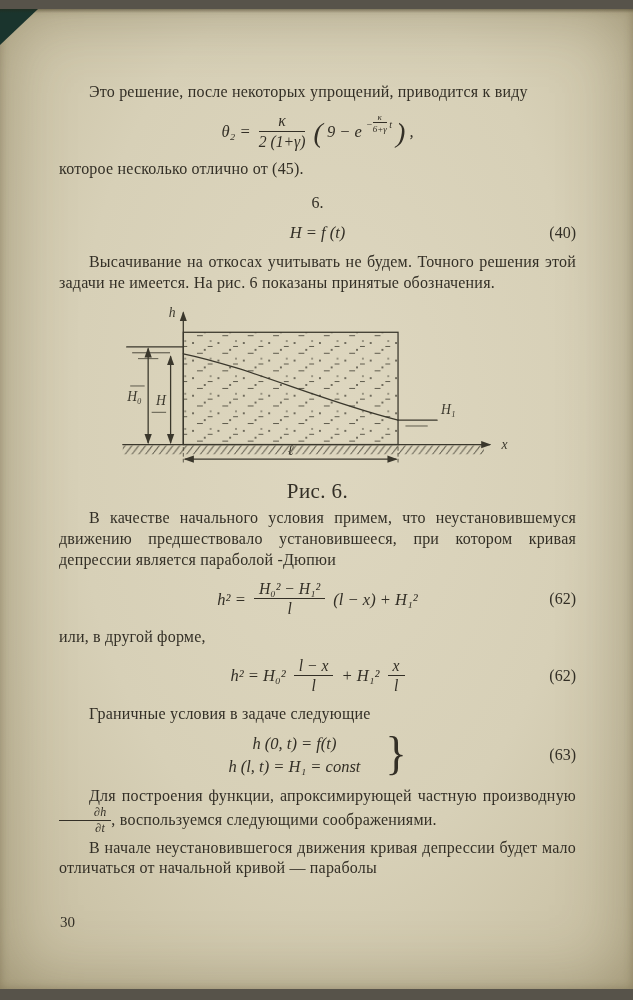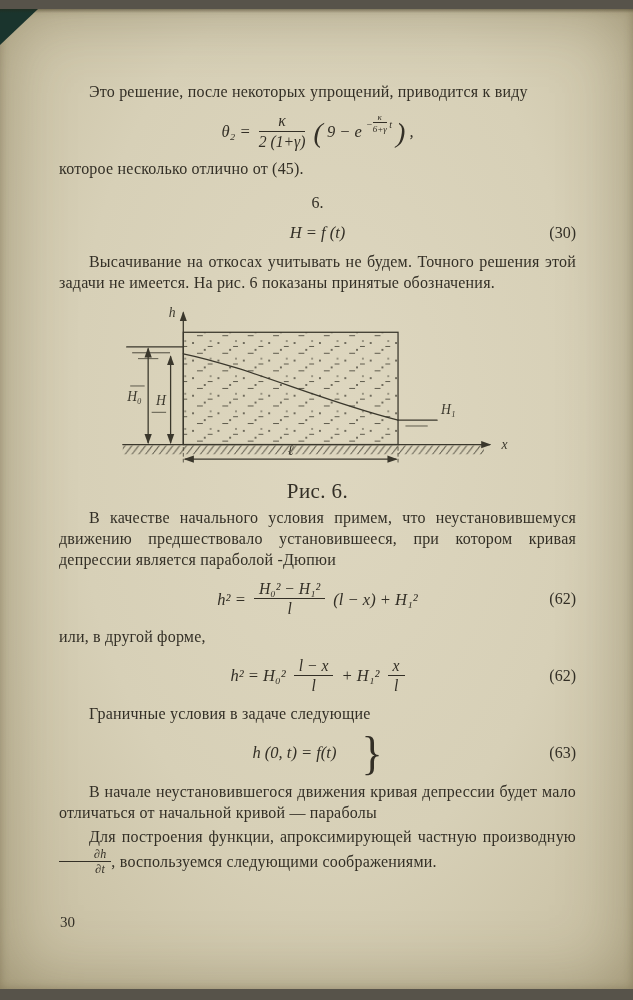--- a/index.html
+++ b/index.html
@@ -24,21 +24,21 @@
   .eq .eq-body > *{margin:0 2px;}
   .eq-num{position:absolute;right:0;top:50%;transform:translateY(-50%);font-style:normal;font-size:16px;}
   .frac{display:inline-block;vertical-align:-0.62em;text-align:center;line-height:1.12;font-size:.95em;}
   .frac .num{display:block;border-bottom:1.3px solid currentColor;padding:0 5px 1px;}
   .frac .den{display:block;padding-top:1px;}
   .frac.inline{font-size:12px;vertical-align:-7px;line-height:1.05;}
   sup.exp{font-size:10px;vertical-align:9px;}
   sup.exp .frac{font-size:9px;vertical-align:-0.45em;}
   sup.exp .frac .num{border-bottom-width:1px;padding:0 2px 0;}
   .bigp{font-size:28px;vertical-align:-5px;font-weight:400;}
-  .sys{display:inline-flex;align-items:center;gap:18px;}
+  .sys{display:inline-flex;align-items:flex-start;gap:18px;}
   .sys-lines{display:inline-flex;flex-direction:column;gap:3px;font-style:italic;}
   .brace{font-size:44px;line-height:.9;margin-left:7px;font-style:normal;transform:scaleY(1.05);display:inline-block;}
   .fig{margin:10px auto 4px;text-align:center;}
   .caption{font-size:21px;margin-top:4px;letter-spacing:.4px;}
   .figtext{font-family:"Liberation Serif","DejaVu Serif",serif;}
   .pagenum{position:absolute;left:60px;bottom:58px;font-size:15px;text-align:center;}
 </style>
 </head>
 <body>
 
@@ -58,21 +58,21 @@
       </span>
     </div>
 
     <p class="body noindent">которое несколько отлично от (45).</p>
 
     <div class="sec">6.</div>
 
 
     <div class="eq">
       <span class="eq-body">H = f (t)</span>
-      <span class="eq-num">(30)</span>
+      <span class="eq-num">(40)</span>
     </div>
 
     <p class="body indent">Высачивание на откосах учитывать не будем. Точного решения этой задачи не имеется. На рис. 6 показаны принятые обозначения.</p>
 
     <figure class="fig">
       <svg viewBox="0 0 420 172" width="410" aria-hidden="true">
         <defs>
           <pattern id="stipple" width="26" height="18" patternUnits="userSpaceOnUse">
             <circle cx="4" cy="5" r="0.9" fill="#3a372c"></circle>
             <circle cx="16" cy="12" r="0.9" fill="#3a372c"></circle>
@@ -140,26 +140,27 @@
       </span>
       <span class="eq-num">(62)</span>
     </div>
 
     <p class="body indent">Граничные условия в задаче следующие</p>
 
     <div class="eq">
       <span class="sys">
         <span class="sys-lines">
           <span>h (0, t) = f(t)</span>
+          <span>h (l, t) = H₁ = const</span>
         </span>
         <span class="brace">}</span>
       </span>
       <span class="eq-num">(63)</span>
     </div>
 
+    <p class="body indent"><span>Для построения функции, апроксимирующей частную производную</span> <span class="frac inline" style="font-style:italic;"><span class="num">∂h</span><span class="den">∂t</span></span><span>, воспользуемся следующими соображениями.</span></p>
+
     <p class="body indent">В начале неустановившегося движения кривая депрессии будет мало отличаться от начальной кривой — параболы</p>
-
-    <p class="body indent"><span>Для построения функции, апроксимирующей частную производную</span> <span class="frac inline" style="font-style:italic;"><span class="num">∂h</span><span class="den">∂t</span></span><span>, воспользуемся следующими соображениями.</span></p>
 
   </div>
 
   <div class="pagenum">30</div>
 </div>
 
 </body></html>

